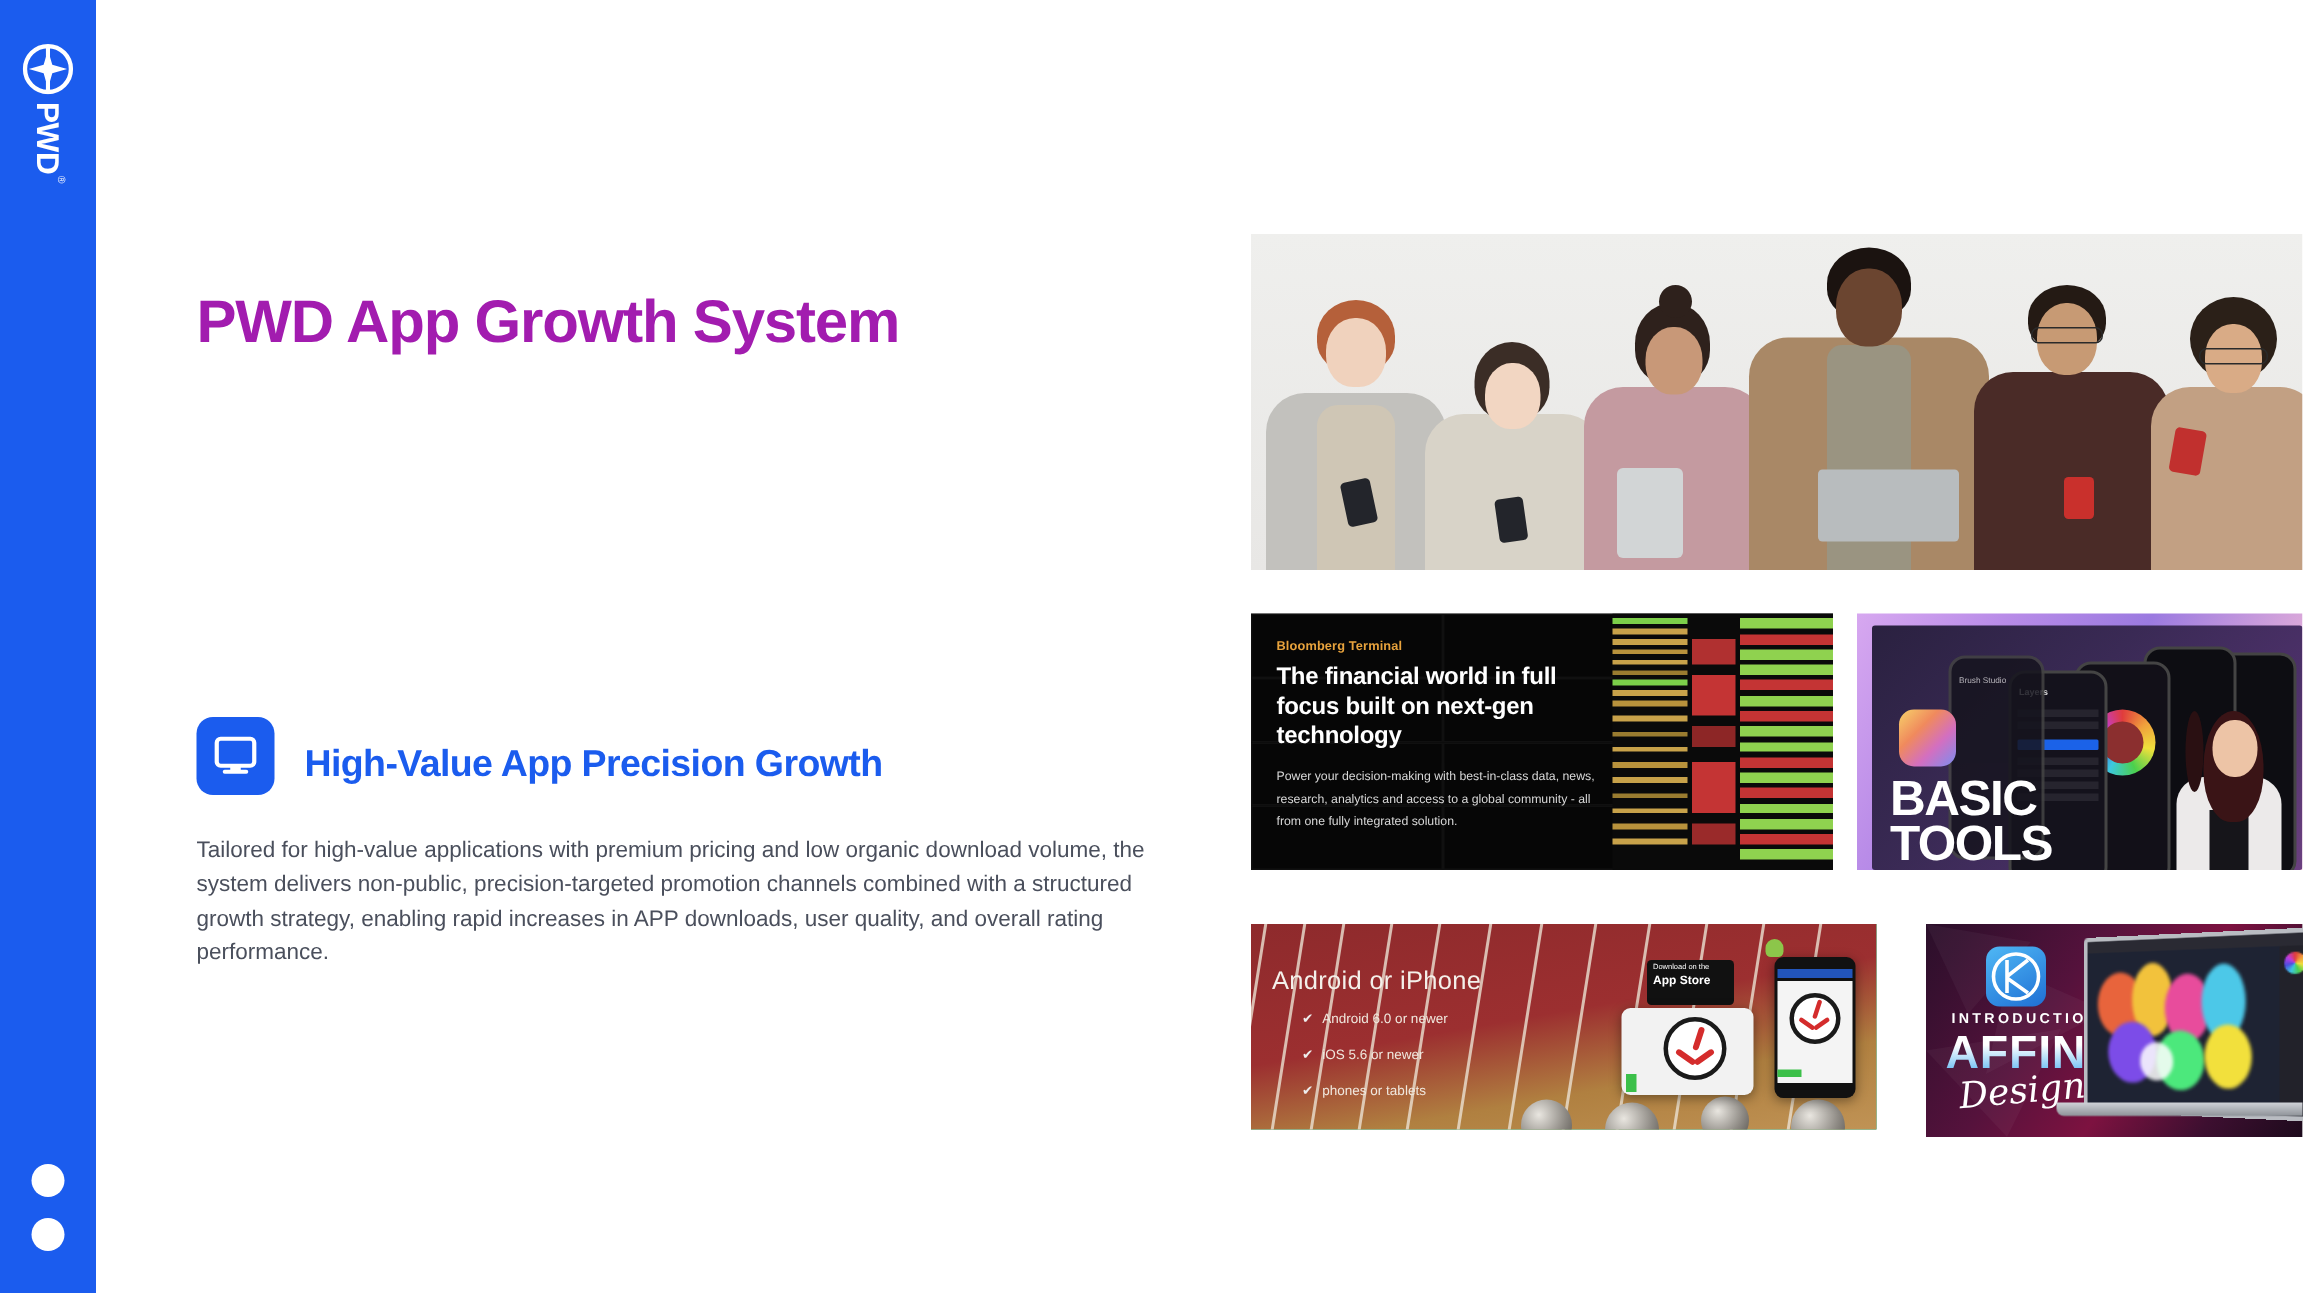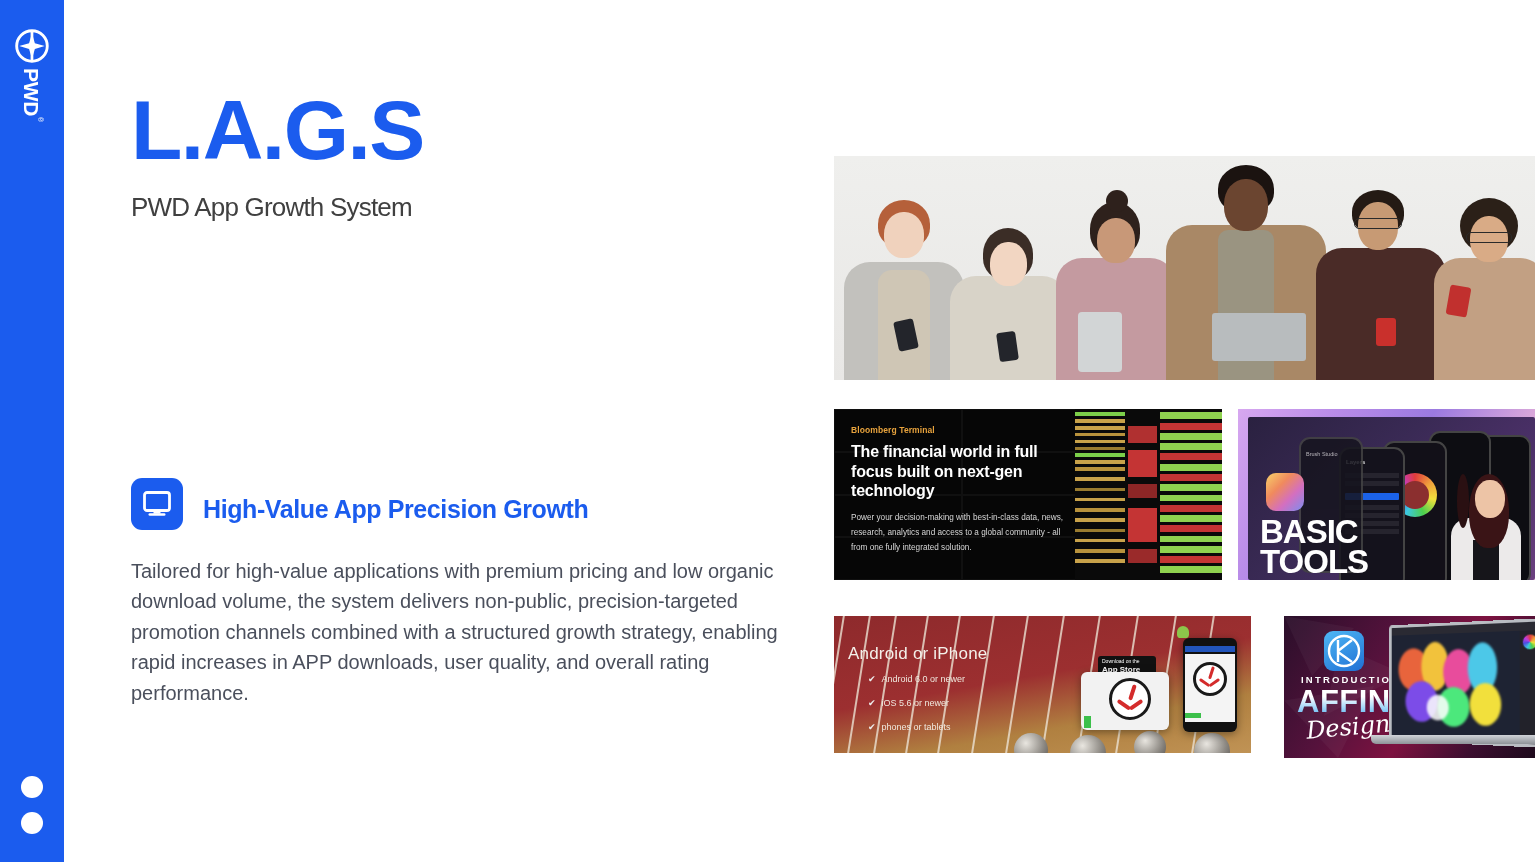--- a/index.html
+++ b/index.html
@@ -50,21 +50,21 @@
     width:680px; height:862px;
   }
   .main-title {
     position:absolute; top:88px; left:0;
     font-size:84px; font-weight:bold; color:#1b5cee;
     letter-spacing:-1.5px; line-height:1;
     font-family:"Liberation Sans", sans-serif;
   }
   .sub-title {
     position:absolute; top:193px; left:0;
-    font-size:26px; font-weight:normal; color:#404040;
+    font-size:40px; font-weight:bold; color:#a21caf;
     letter-spacing:-0.8px; line-height:1.1;
   }
   .para1 {
     position:absolute; top:263px; left:0; width:665px;
     font-size:21.5px; color:#4a4f5c; line-height:1.52;
     font-weight:normal;
   }
   .feature-row {
     position:absolute; top:478px; left:0;
     display:flex; align-items:center; gap:20px;
@@ -76,21 +76,21 @@
     flex:none;
   }
   .feature-badge svg { display:block; }
   .feature-title {
     font-size:25px; font-weight:bold; color:#1b5cee;
     letter-spacing:-0.4px;
     margin-top:10px;
   }
   .para2 {
     position:absolute; top:556px; left:0; width:672px;
-    font-size:20px; color:#4a4f5c; line-height:1.52;
+    font-size:15px; color:#4a4f5c; line-height:1.52;
   }
   .footer {
     position:absolute; top:814px; left:11px;
     font-size:14.5px; color:#2d2d33;
   }
 
   
   .gallery { position:absolute; left:0; top:0; width:1535px; height:862px; pointer-events:none; }
   .card { position:absolute; overflow:hidden; pointer-events:auto; }
 
@@ -139,21 +139,21 @@
     left:834px; top:616px; width:417px; height:137px;
     background:#15803d;
   }
   .andro-bg { position:absolute; inset:0; background:
     linear-gradient(170deg,#8e2a2c 0%,#9c2f30 45%,#b08040 72%,#c09355 100%); }
   .andro-string { position:absolute; top:-20px; width:2px; height:190px; background:rgba(235,225,210,.8); transform-origin: top center; }
   .andro-title { position:absolute; left:14px; top:28px; font-size:17px; color:#f4f0ea; letter-spacing:.2px; }
   .andro-list { position:absolute; left:34px; top:58px; }
   .andro-item { font-size:9px; color:#f0e8de; margin-bottom:14px; display:flex; align-items:center; gap:6px; }
   .chk { font-size:9px; color:#eee; }
-  .appstore { position:absolute; right:95px; top:40px; width:58px; height:19px; background:#111; border-radius:3px; color:#fff; font-size:5px; padding:3px 4px; line-height:1.1; }
+  .appstore { position:absolute; right:95px; top:24px; width:58px; height:30px; background:#111; border-radius:3px; color:#fff; font-size:5px; padding:3px 4px; line-height:1.1; }
   .appstore b { font-size:8px; display:block; line-height:1; margin-top:1px; }
   .andro-phone { position:absolute; background:#f2f2f2; border-radius:6px; overflow:hidden; box-shadow:0 2px 8px rgba(0,0,0,.4); }
   .tuner-dial { position:absolute; border-radius:50%; background:#fff; border:3px solid #1a1a1a; }
   .tuner-needle { position:absolute; background:#d42c2c; border-radius:2px; transform-origin:bottom center; }
   .andro-knob { position:absolute; border-radius:50%; background:radial-gradient(circle at 35% 30%,#e9e6e0,#8e8a84 55%,#4a4642); }
 
   
   .affin {
     left:1284px; top:616px; width:251px; height:142px;
     background:#1b0d1a;
@@ -188,21 +188,20 @@
     </div>
   </div>
 
   <div class="side-dots">
     <div class="side-dot"></div>
     <div class="side-dot"></div>
   </div>
 </div>
 
 <div class="content">
-  <h1 class="main-title">L.A.G.S</h1>
   <h2 class="sub-title">PWD App Growth System</h2>
 
   <div class="feature-row">
     <div class="feature-badge">
       <svg width="30" height="28" viewBox="0 0 30 28">
         <rect x="2.5" y="2.5" width="25" height="18" rx="2.6" fill="none" stroke="#ffffff" stroke-width="2.8"></rect>
         <rect x="11.5" y="20.5" width="7" height="3.2" fill="#ffffff"></rect>
         <rect x="6.5" y="23.2" width="17" height="2.6" rx="1.3" fill="#ffffff"></rect>
       </svg>
     </div>

